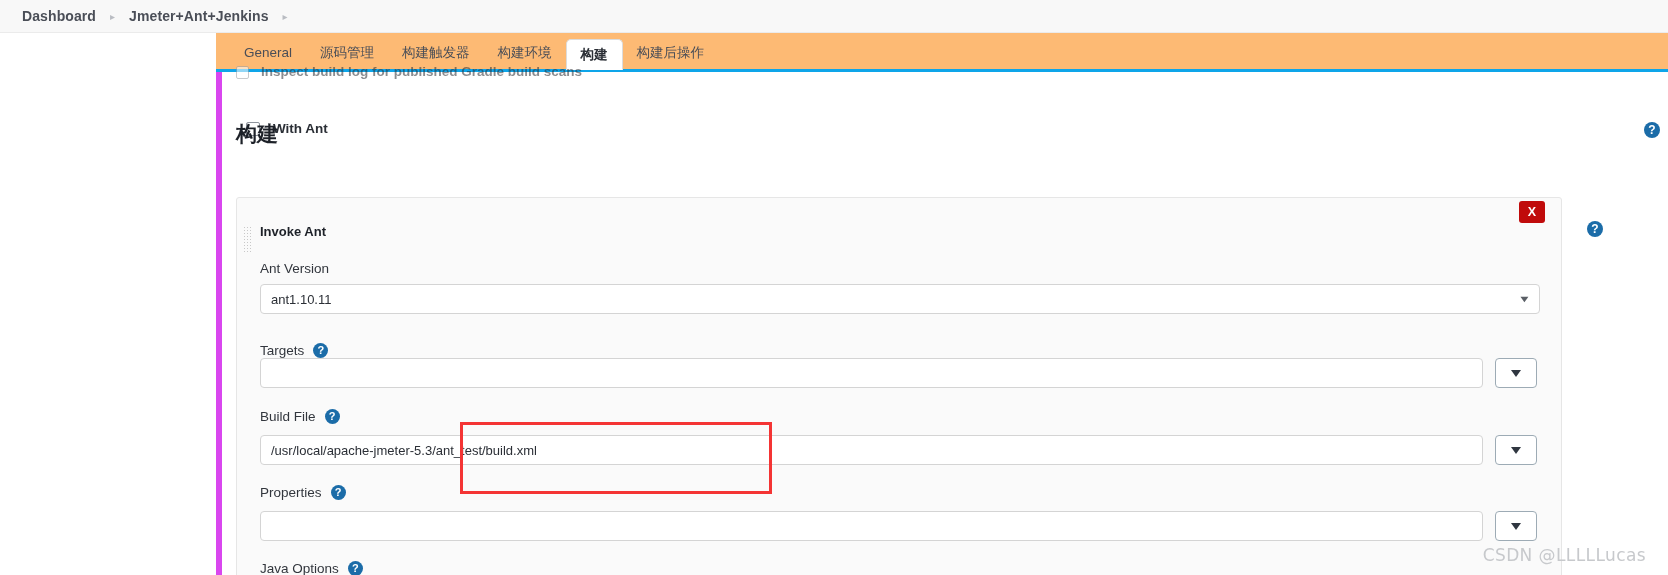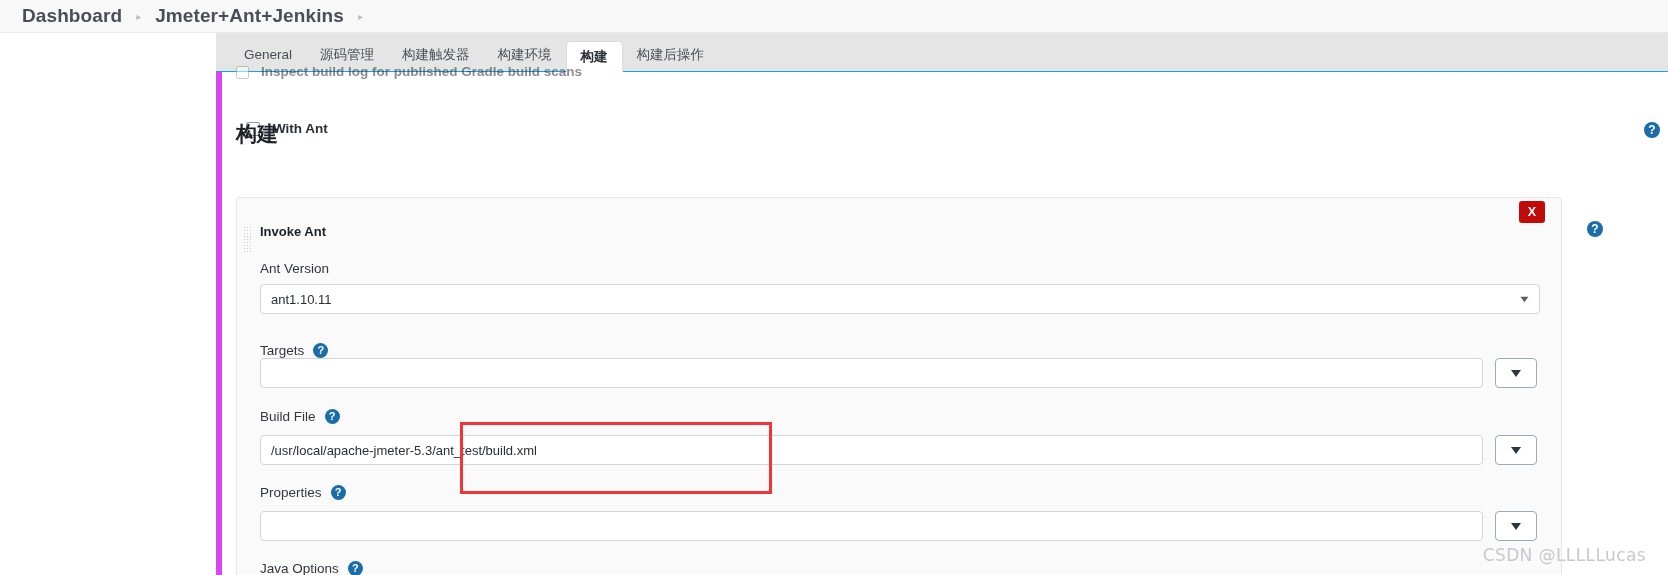--- a/index.html
+++ b/index.html
@@ -16,21 +16,21 @@
   #breadcrumb-bar {
     position: relative;
     height: 33px;
     background: #f8f8f8;
     border-bottom: 1px solid #ebebeb;
     display: flex;
     align-items: center;
     padding-left: 22px;
   }
   .crumb {
-    font-size: 19px;
+    font-size: 14px;
     font-weight: bold;
     color: #4a4e57;
     letter-spacing: .1px;
     white-space: nowrap;
   }
   .crumb-sep {
     color: #b9bcc2;
     font-size: 10px;
     margin: 0 14px;
     line-height: 1;
@@ -54,22 +54,22 @@
     height: 542px;
     background: #ffffff;
   }
 
   
   #tab-strip {
     position: absolute;
     left: 0; top: 0;
     width: 1452px;
     height: 39px;
-    background: #e5e5e5;
-    border-bottom: 1px solid #0ea5e9;
+    background: #fdba74;
+    border-bottom: 3px solid #0ea5e9;
     display: flex;
     align-items: flex-end;
     padding-left: 14px;
   }
   .tab {
     font-size: 13.5px;
     color: #4a4e57;
     padding: 0 14px;
     height: 30px;
     line-height: 30px;

